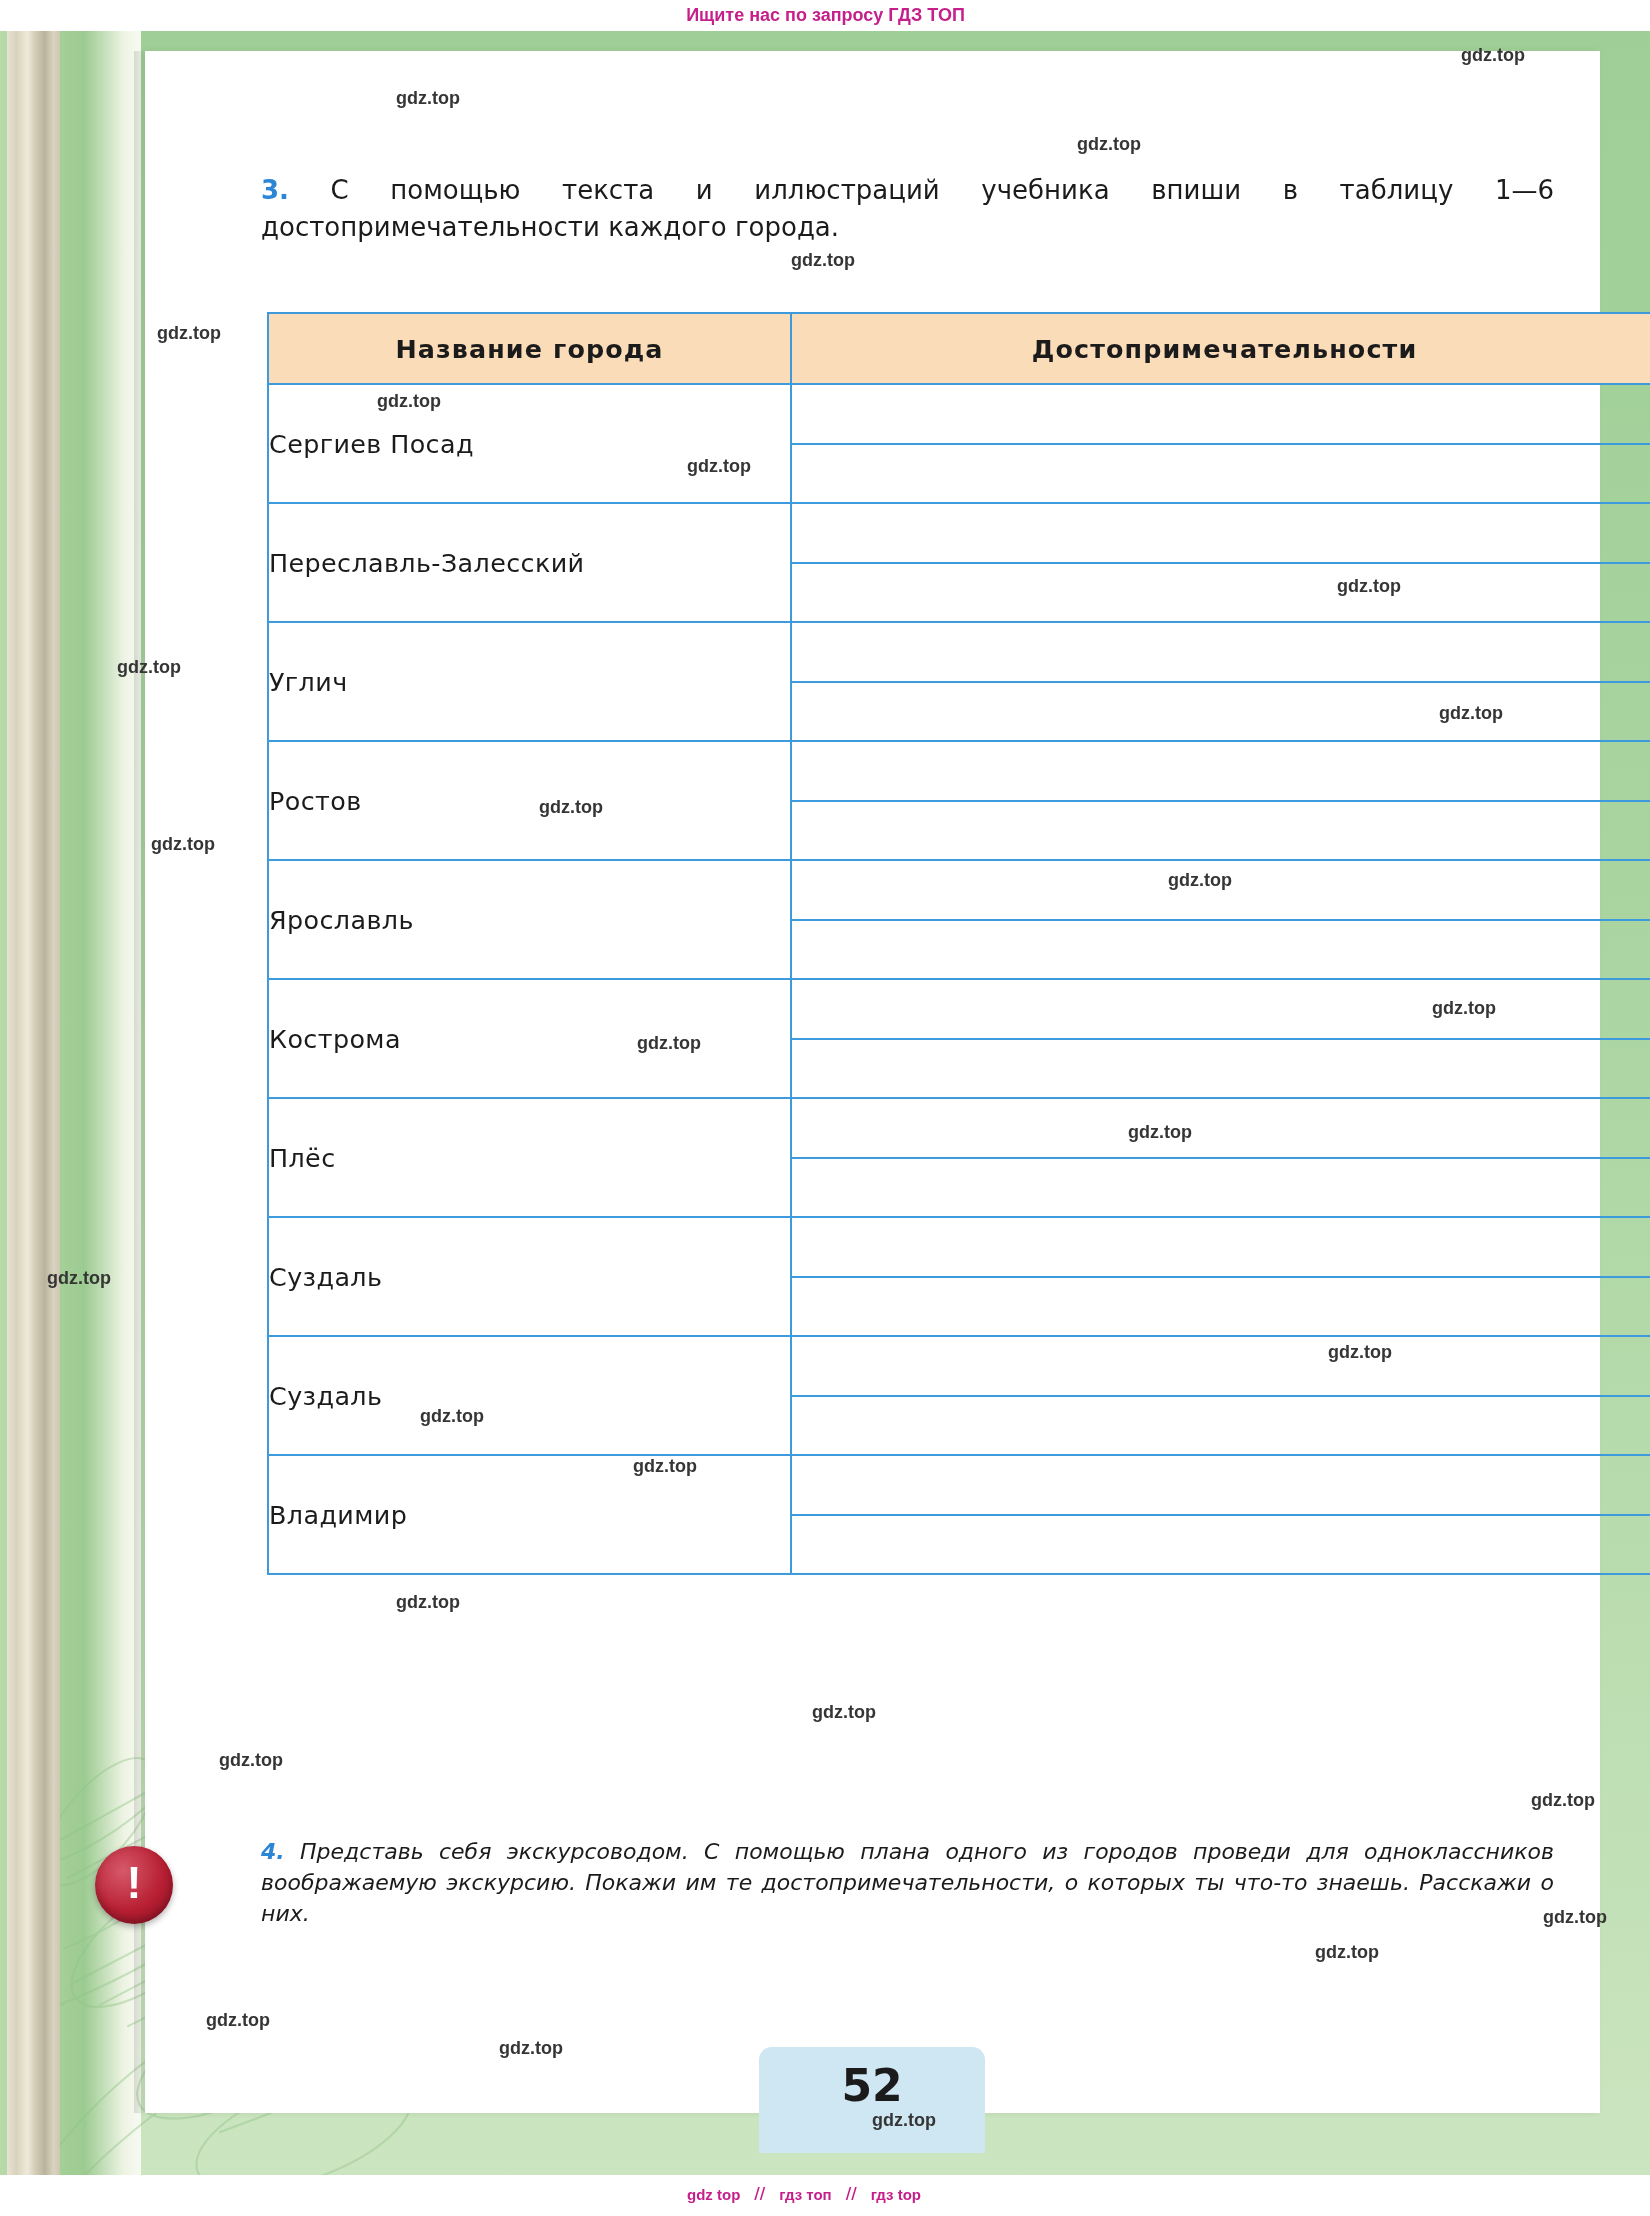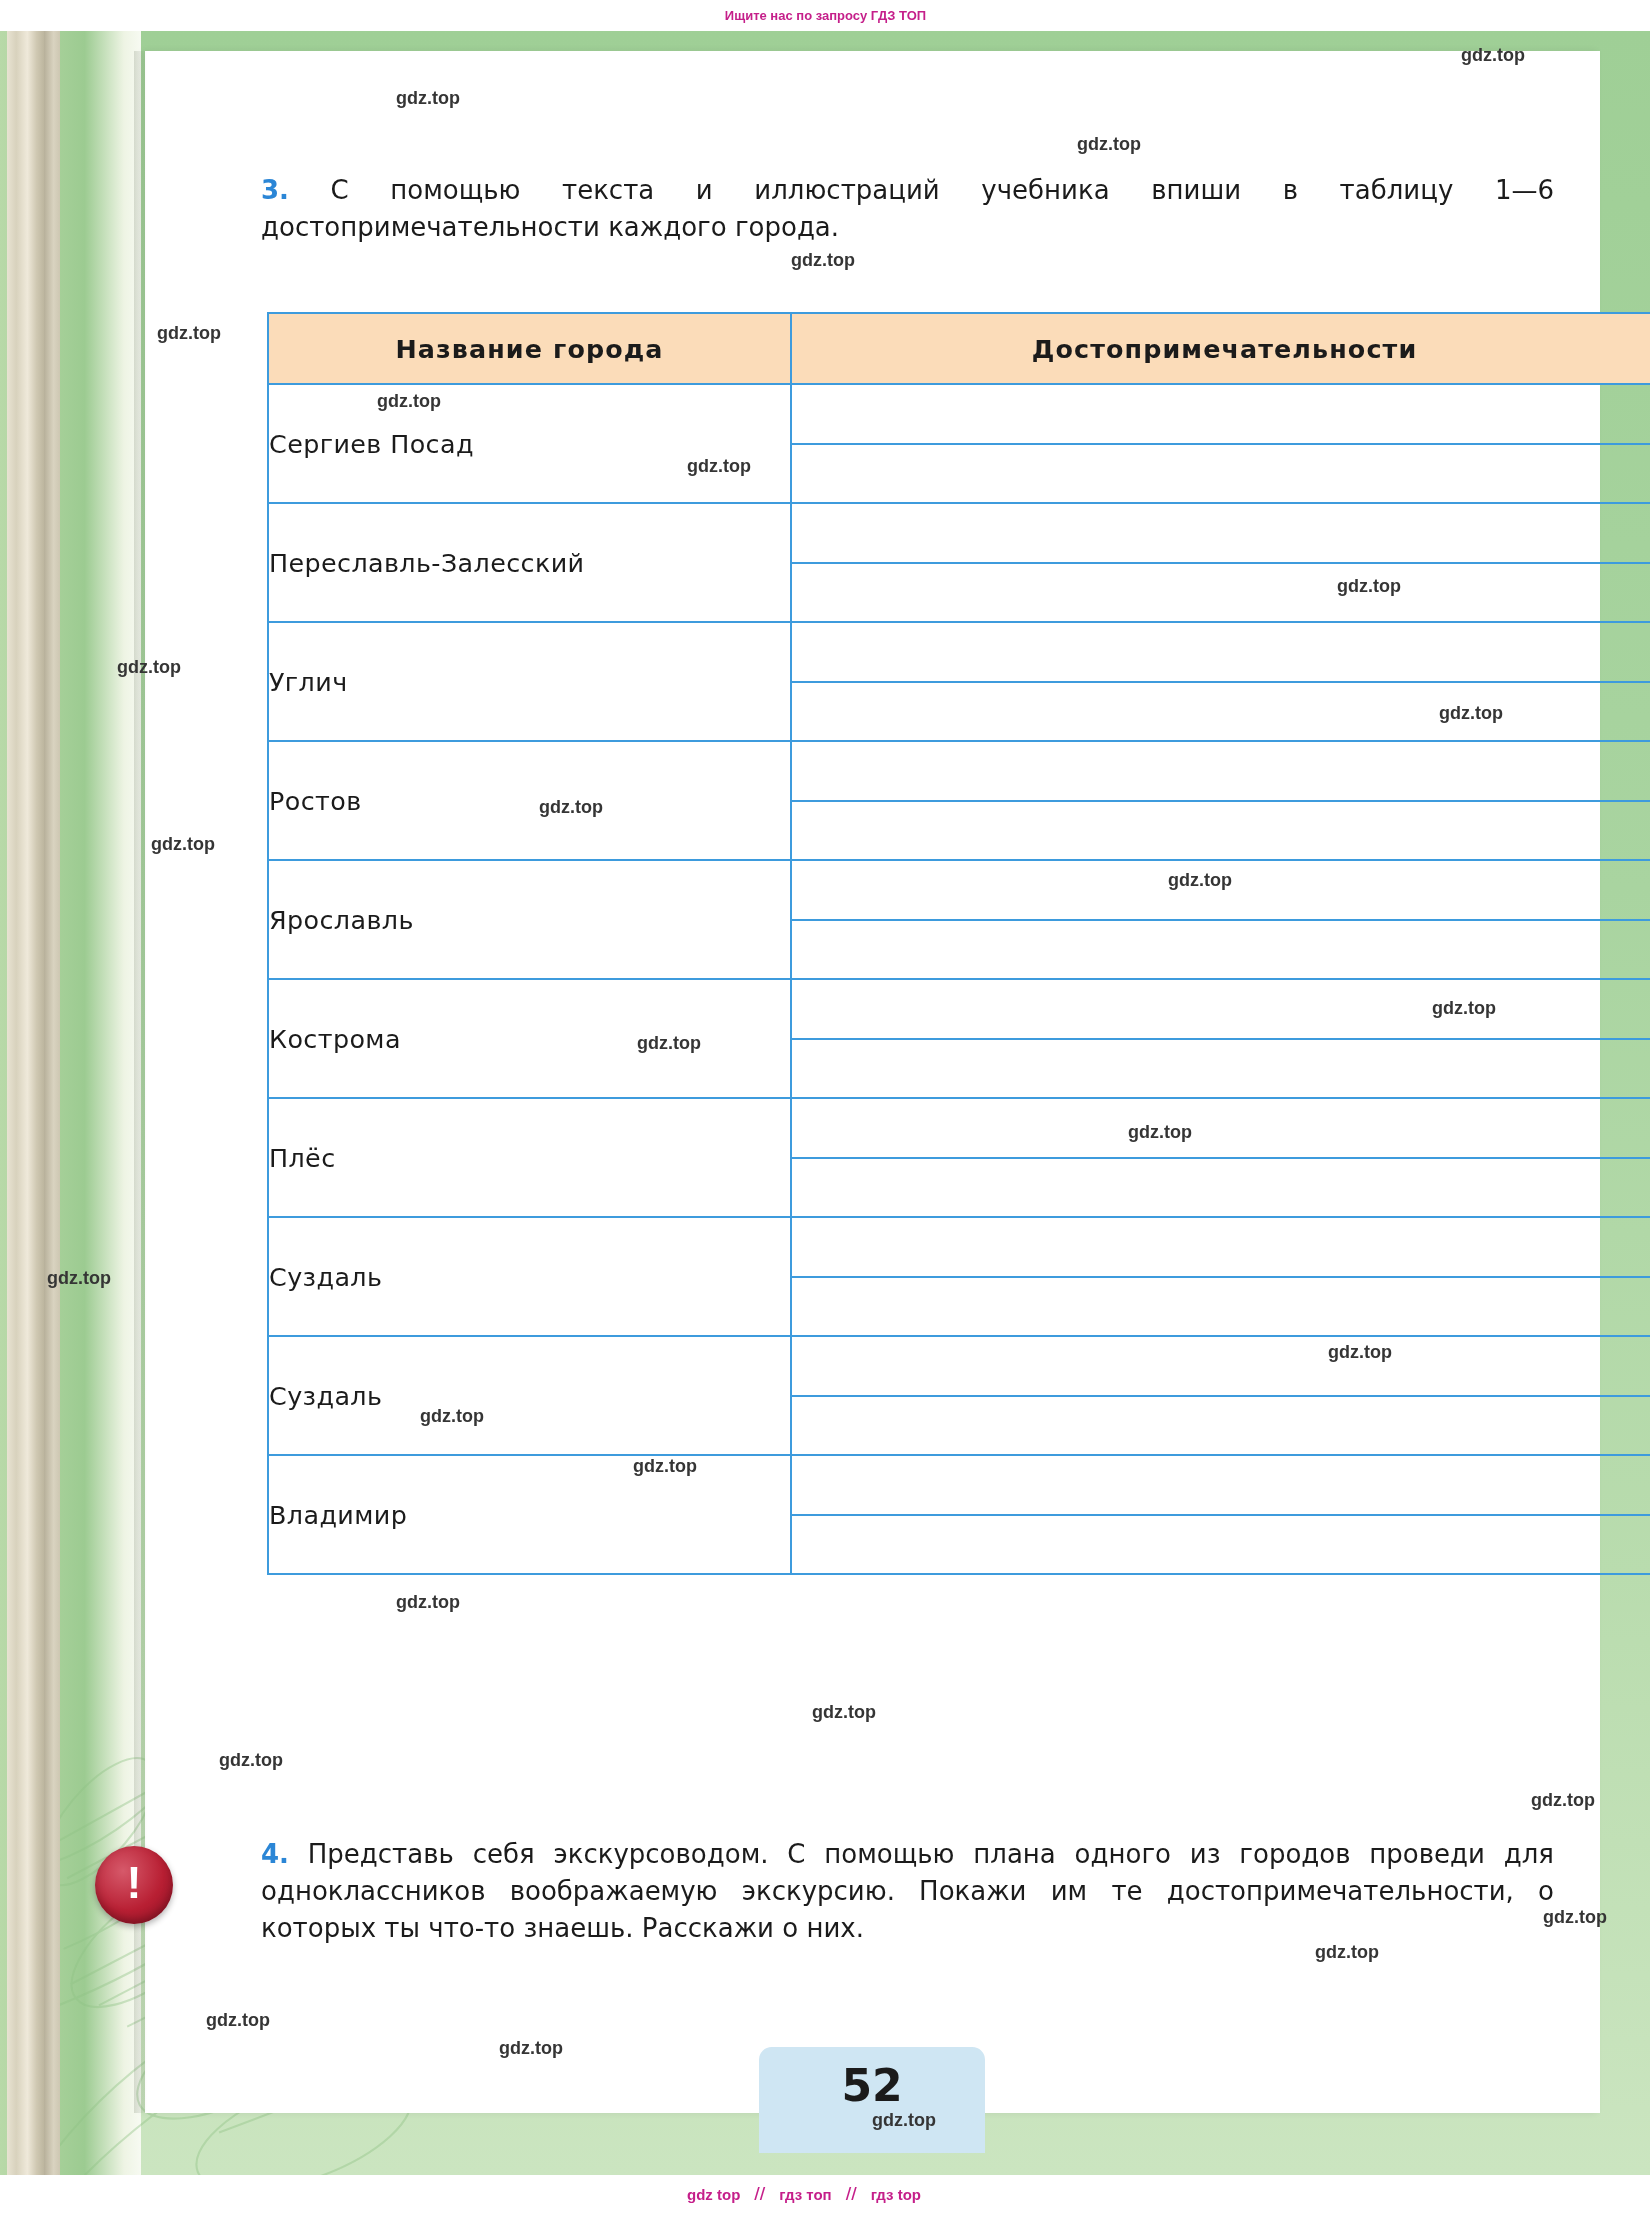--- a/index.html
+++ b/index.html
@@ -22,21 +22,21 @@
     width: 1651px;
     height: 31px;
     display: flex;
     align-items: center;
     justify-content: center;
     background: #ffffff;
     z-index: 50;
   }
   .top-banner span {
     color: #c51f8a;
-    font-size: 13px;
+    font-size: 18px;
     font-weight: bold;
     font-family: "Liberation Sans", sans-serif;
   }
 
   
   .page {
     position: absolute;
     top: 31px;
     left: 0;
     width: 1651px;
@@ -192,23 +192,24 @@
     width: 1293px;
     font-size: 26px;
     line-height: 1.40;
     text-align: justify;
   }
 
   #task4 {
     top: 1805px;
     left: 261px;
     width: 1293px;
-    font-size: 26px;
+    font-size: 22px;
     line-height: 1.42;
     text-align: justify;
+    font-style: italic;
   }
 
   
   .badge {
     position: absolute;
     top: 1815px;
     left: 95px;
     width: 78px;
     height: 78px;
     border-radius: 50%;

